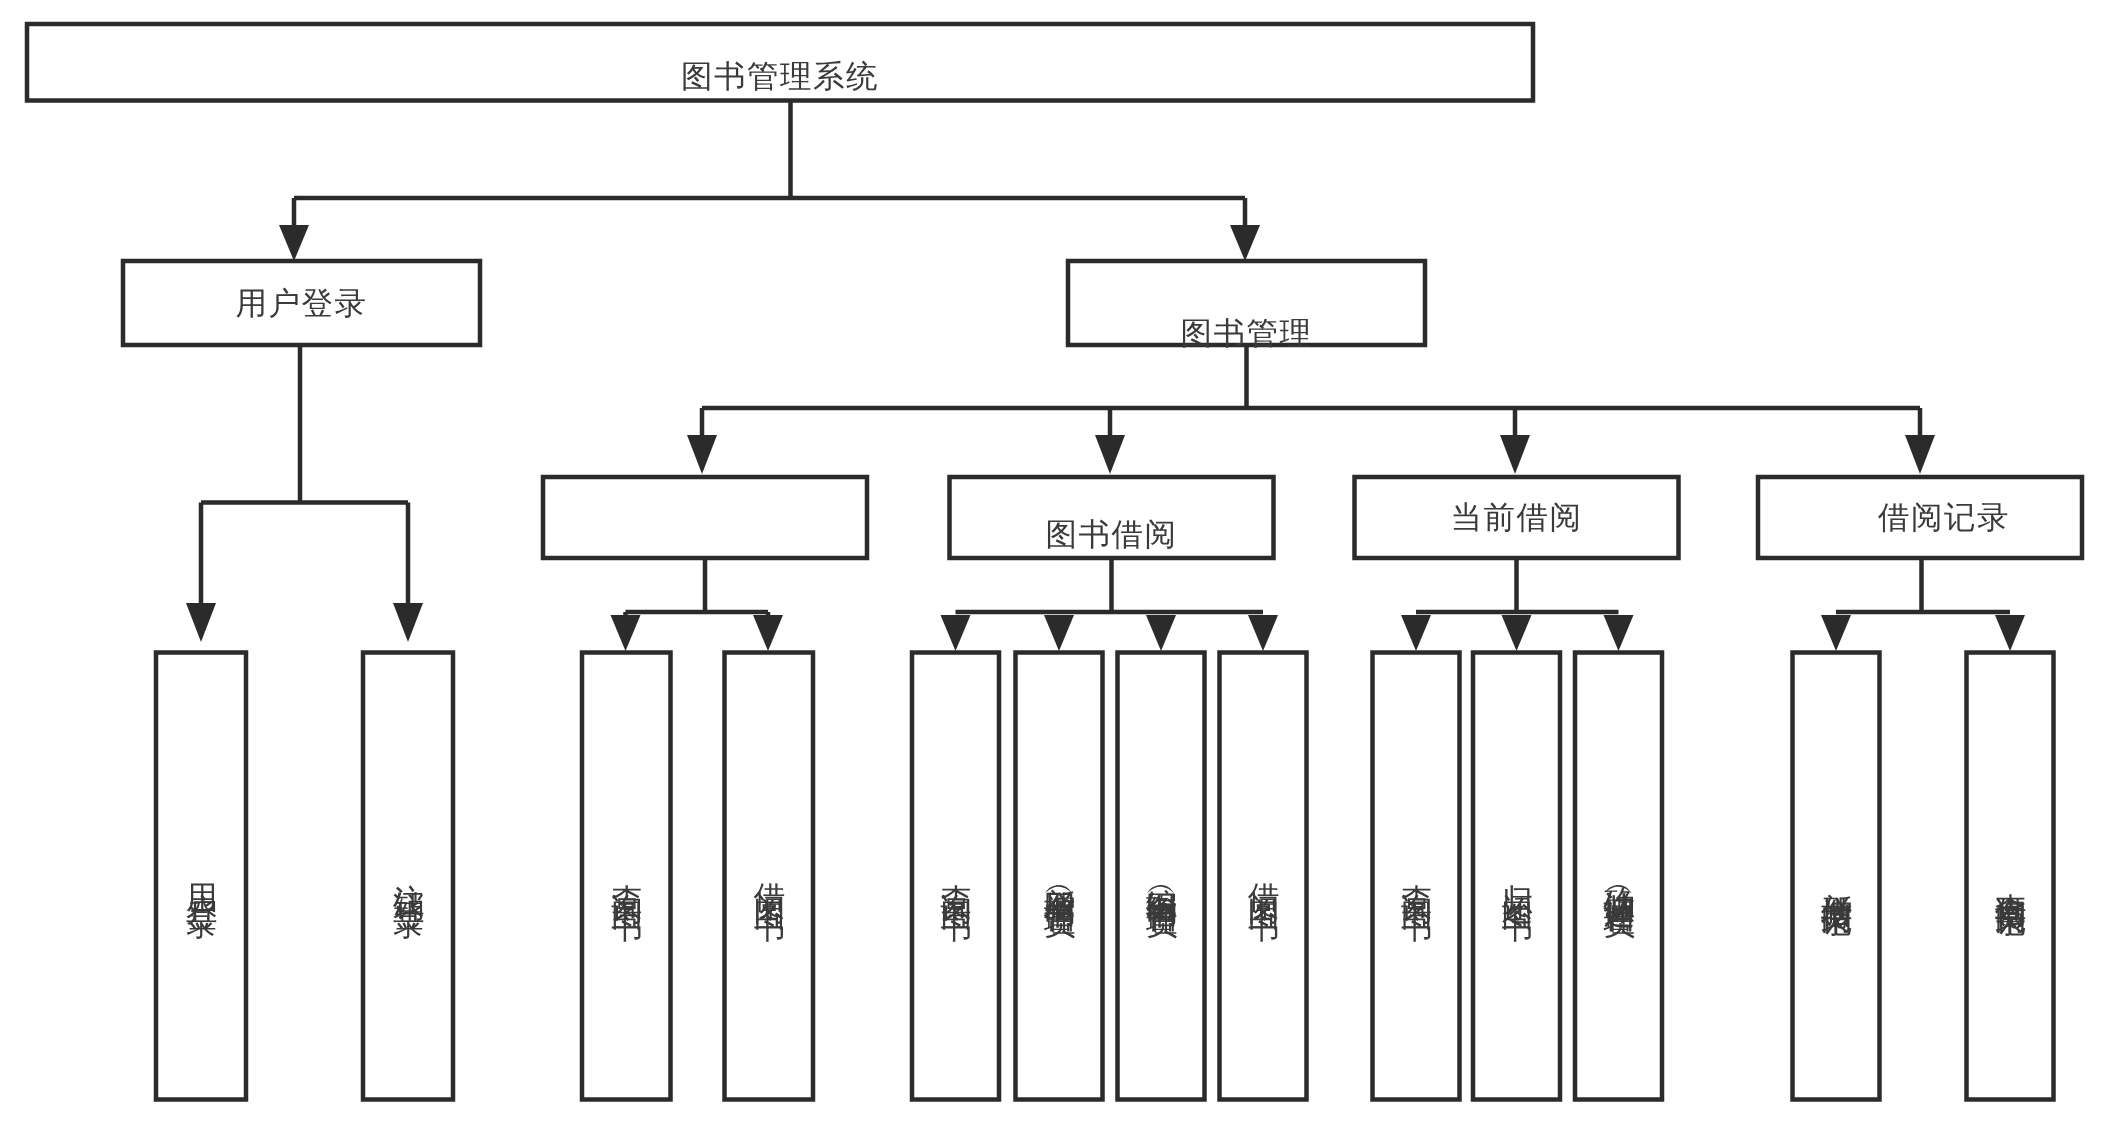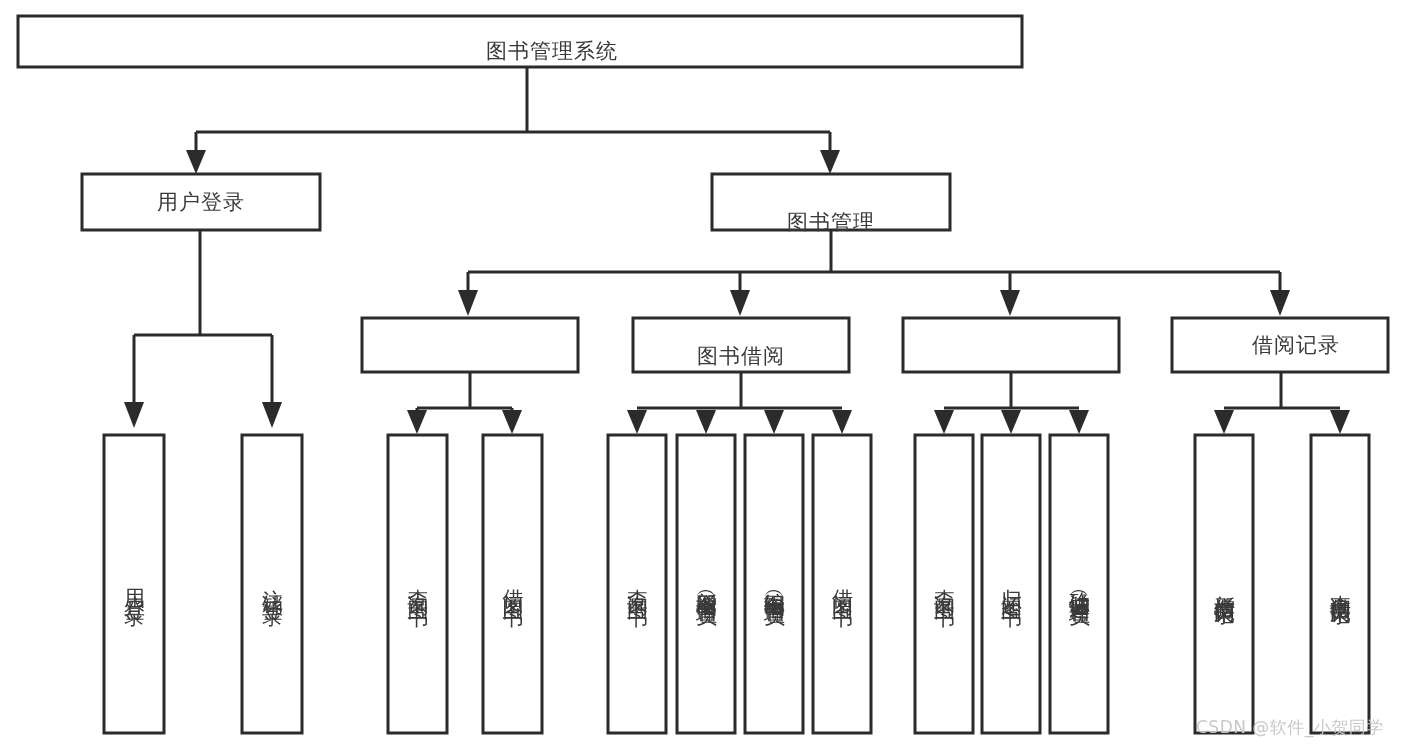--- a/index.html
+++ b/index.html
@@ -126,40 +126,40 @@
     <rect class="node-rect" x="813" y="435" width="58" height="298"></rect>
 
     <rect class="node-rect" x="915" y="435" width="58" height="298"></rect>
     <rect class="node-rect" x="982" y="435" width="58" height="298"></rect>
     <rect class="node-rect" x="1050" y="435" width="58" height="298"></rect>
 
     <rect class="node-rect" x="1195" y="435" width="58" height="298"></rect>
     <rect class="node-rect" x="1311" y="435" width="58" height="298"></rect>
   </svg>
 
-  <div class="node-label-h" style="left:18px;top:16px;width:1004px;height:69px;padding-left:32px;">图书管理系统</div>
+  <div class="node-label-h" style="left:18px;top:16px;width:1004px;height:69px;">图书管理系统</div>
 
   <div class="node-label-h" style="left:82px;top:174px;width:238px;height:56px;">用户登录</div>
   <div class="node-label-h" style="left:712px;top:174px;width:238px;height:56px;margin-top:20px;">图书管理</div>
 
   <div class="node-label-h" style="left:633px;top:318px;width:216px;height:54px;margin-top:11px;">图书借阅</div>
+  <div class="node-label-h" style="left:903px;top:318px;width:216px;height:54px;">当前借阅</div>
   <div class="node-label-h" style="left:1172px;top:318px;width:216px;height:54px;padding-left:16px;">借阅记录</div>
 
   <div class="node-label-v" style="left:104px;top:435px;width:60px;height:298px;">用户登录</div>
   <div class="node-label-v" style="left:242px;top:435px;width:60px;height:298px;">注销登录</div>
 
   <div class="node-label-v" style="left:388px;top:435px;width:59px;height:298px;">查询图书</div>
   <div class="node-label-v" style="left:483px;top:435px;width:59px;height:298px;">借阅图书</div>
 
   <div class="node-label-v" style="left:608px;top:435px;width:58px;height:298px;">查询图书</div>
   <div class="node-label-v tight" style="left:677px;top:435px;width:58px;height:298px;">新增图书（管理员）</div>
   <div class="node-label-v tight" style="left:745px;top:435px;width:58px;height:298px;">编辑图书（管理员）</div>
   <div class="node-label-v" style="left:813px;top:435px;width:58px;height:298px;">借阅图书</div>
 
   <div class="node-label-v" style="left:915px;top:435px;width:58px;height:298px;">查询图书</div>
   <div class="node-label-v" style="left:982px;top:435px;width:58px;height:298px;">归还图书</div>
   <div class="node-label-v tight" style="left:1050px;top:435px;width:58px;height:298px;">确认归还（管理员）</div>
 
   <div class="node-label-v tight" style="left:1195px;top:435px;width:58px;height:298px;">新增借阅记录</div>
   <div class="node-label-v tight" style="left:1311px;top:435px;width:58px;height:298px;">查询借阅记录</div>
 
-  <div class="watermark" style="left:1196px;top:716px;">CSDN @软件_小贺同学</div>
 </div>
 
 </body></html>

